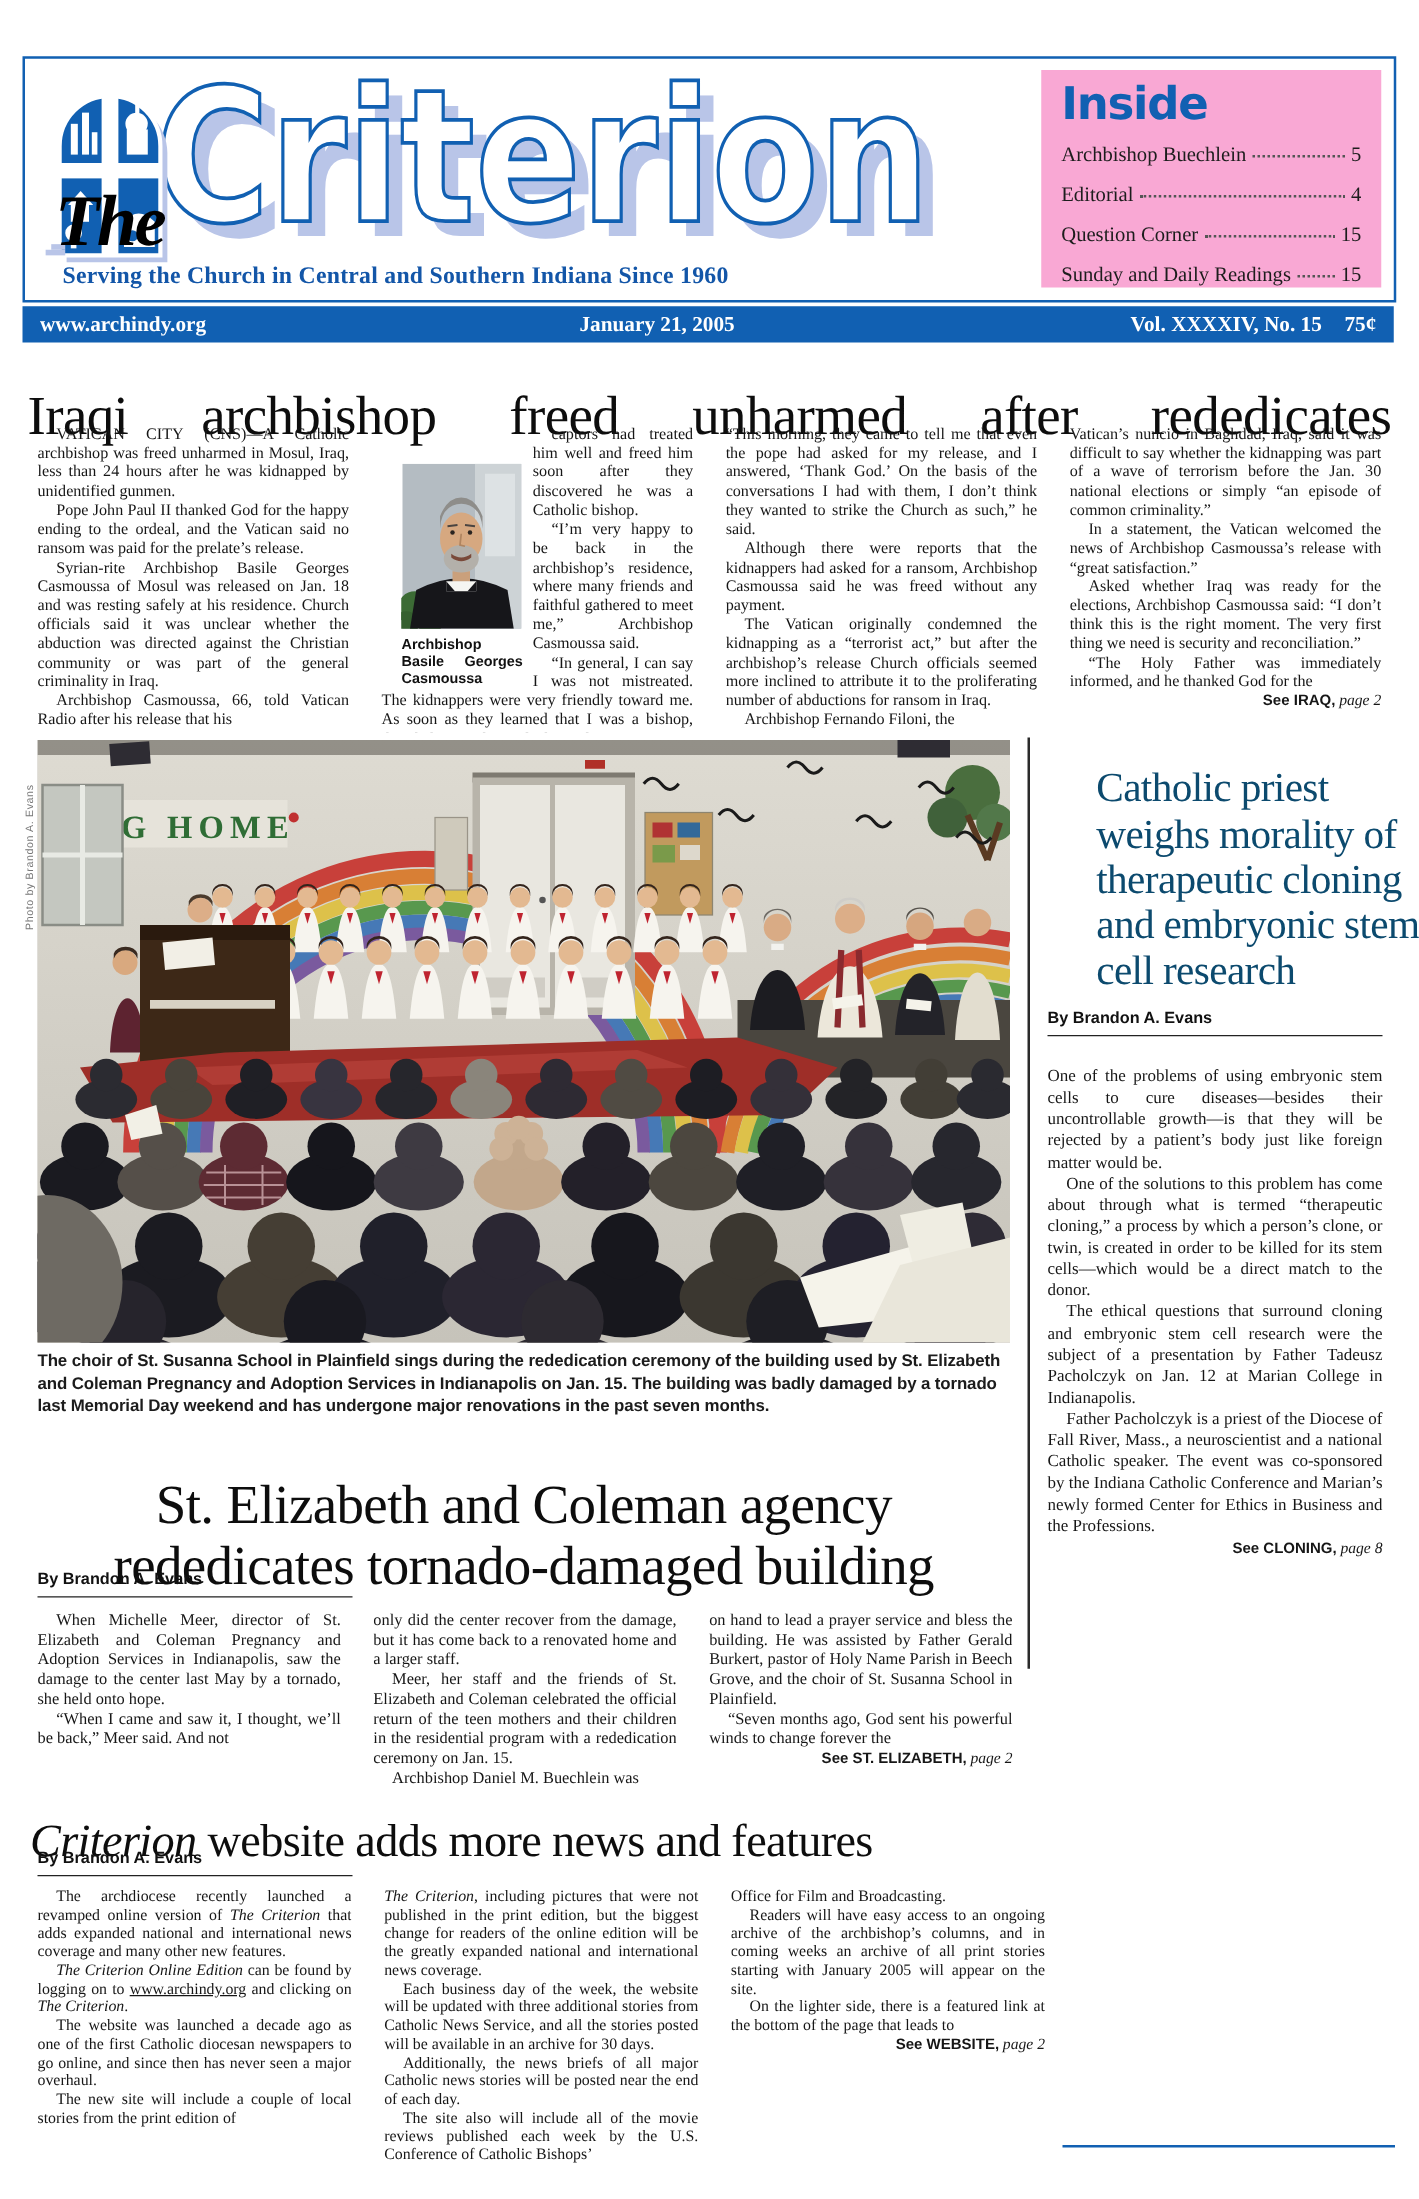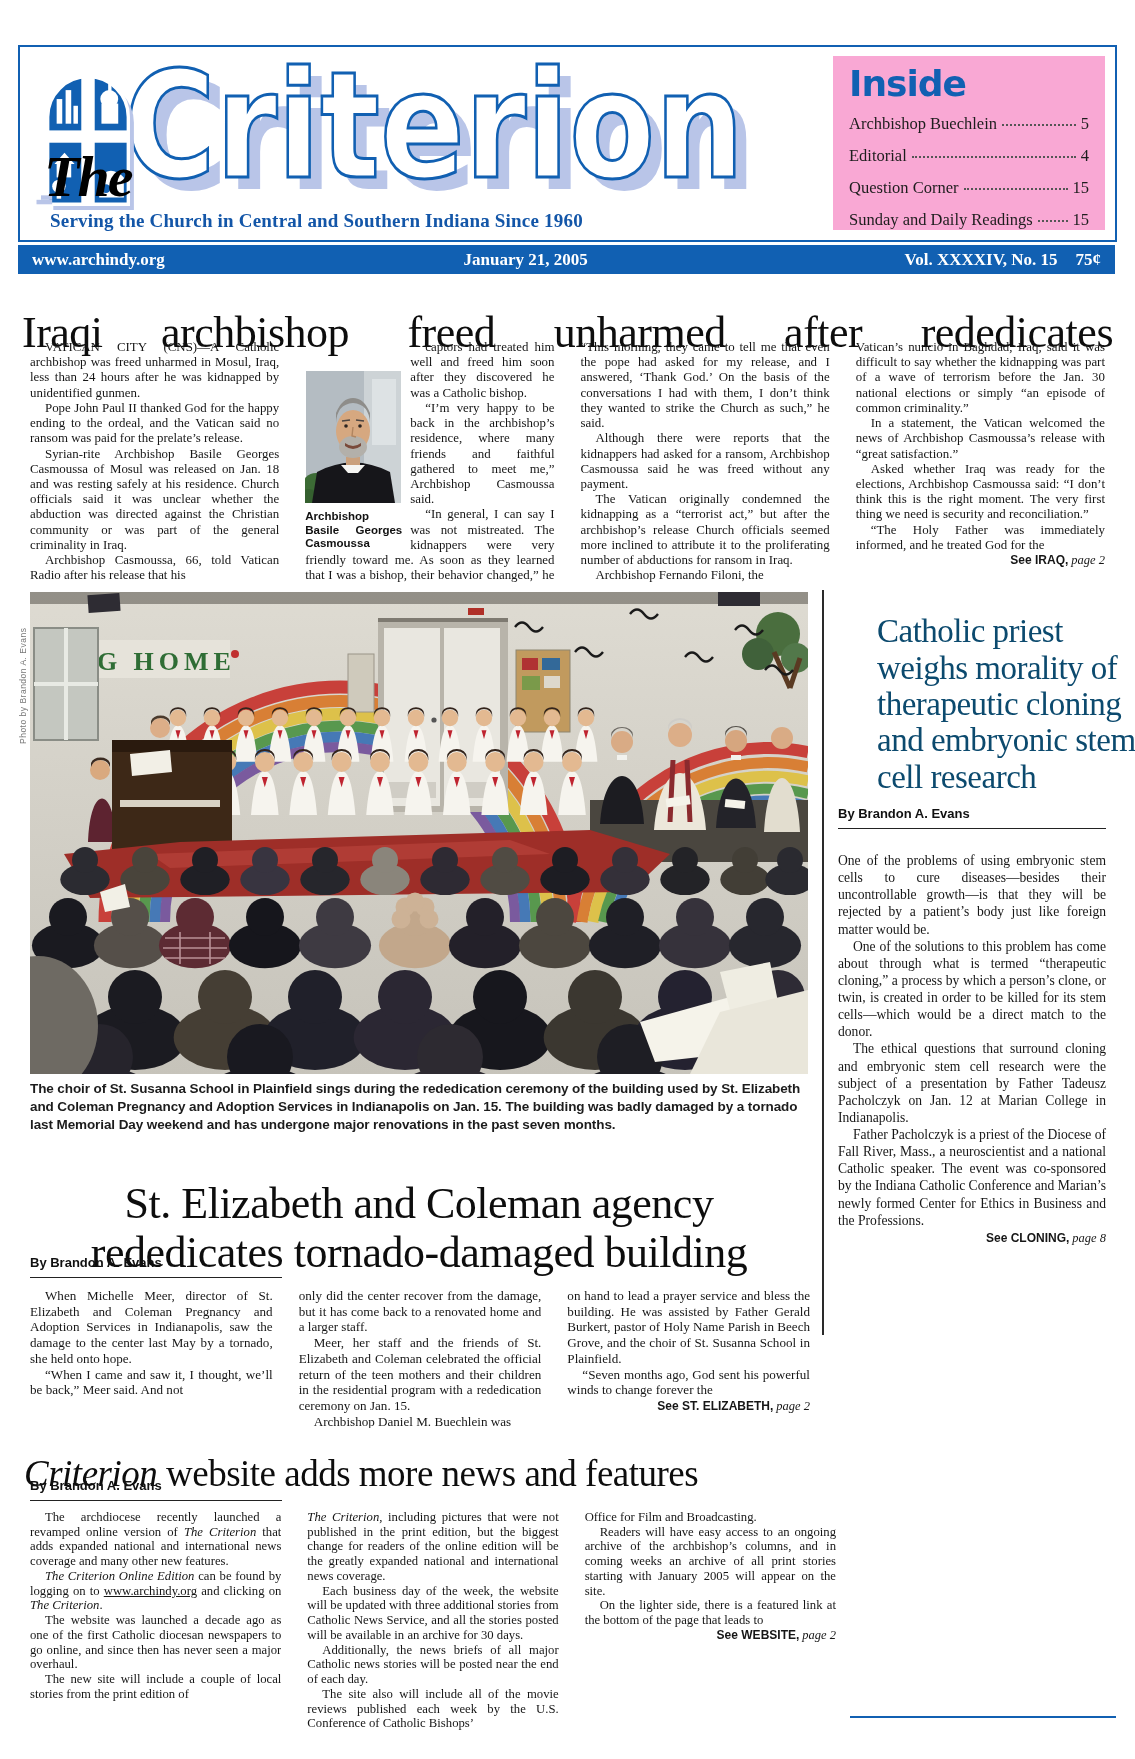--- a/index.html
+++ b/index.html
@@ -47,21 +47,21 @@
   .byline-rule{border-bottom:1.5px solid #222;padding-bottom:7px;}
   .by2{left:30px;top:1255px;width:252px;}
   .by3{left:30px;top:1478px;width:252px;}
   .byside{left:838px;top:806px;width:268px;}
 
   .jump{text-align:right;margin-top:1px;}
   .jump b{font:bold 12px "Liberation Sans",sans-serif;}
   .jump i{font:italic 12.5px "Liberation Serif",serif;margin-left:3px;}
 
   
-  .headshot-float{float:left;width:97px;margin:31px 8px 2px 0;}
+  .headshot-float{float:left;width:97px;margin:31px 8px 2px 16px;}
   .headshot-cap{font:bold 11.5px "Liberation Sans",sans-serif;line-height:1.18;margin-top:3px;color:#111;}
 
   
   .photo-credit{left:18px;top:594px;height:150px;writing-mode:vertical-rl;transform:rotate(180deg);
                 font:8.5px "Liberation Sans",sans-serif;color:#777;letter-spacing:.5px;}
   .scene-wrap{left:30px;top:592px;width:778px;height:482px;background:#c9c6bd;}
   .caption1{left:30px;top:1080px;width:780px;font:bold 13.5px "Liberation Sans",sans-serif;
             line-height:1.32;color:#1c1c1c;text-align:left;letter-spacing:-.1px;}
 
   
@@ -189,21 +189,21 @@
       <p>Although there were reports that the kidnappers had asked for a ransom, Archbishop Casmoussa said he was freed without any payment.</p>
       <p>The Vatican originally condemned the kidnapping as a “terrorist act,” but after the archbishop’s release Church officials seemed more inclined to attribute it to the proliferating number of abductions for ransom in Iraq.</p>
       <p>Archbishop Fernando Filoni, the</p>
     </div>
 
   <div class="col cont">
     <div>
         <p>Vatican’s nuncio in Baghdad, Iraq, said it was difficult to say whether the kidnapping was part of a wave of terrorism before the Jan. 30 national elections or simply “an episode of common criminality.”</p>
         <p>In a statement, the Vatican welcomed the news of Archbishop Casmoussa’s release with “great satisfaction.”</p>
         <p>Asked whether Iraq was ready for the elections, Archbishop Casmoussa said: “I don’t think this is the right moment. The very first thing we need is security and reconciliation.”</p>
-        <p>“The Holy Father was immediately informed, and he treated God for the</p>
+        <p>“The Holy Father was immediately informed, and he thanked God for the</p>
       </div>
     <p class="jump">
       <b>See IRAQ,</b><i>page 2</i>
     </p>
   </div>
 </div>
 
 <div class="abs photo-credit">Photo by Brandon A. Evans</div>
 
 <div class="abs scene-wrap">

